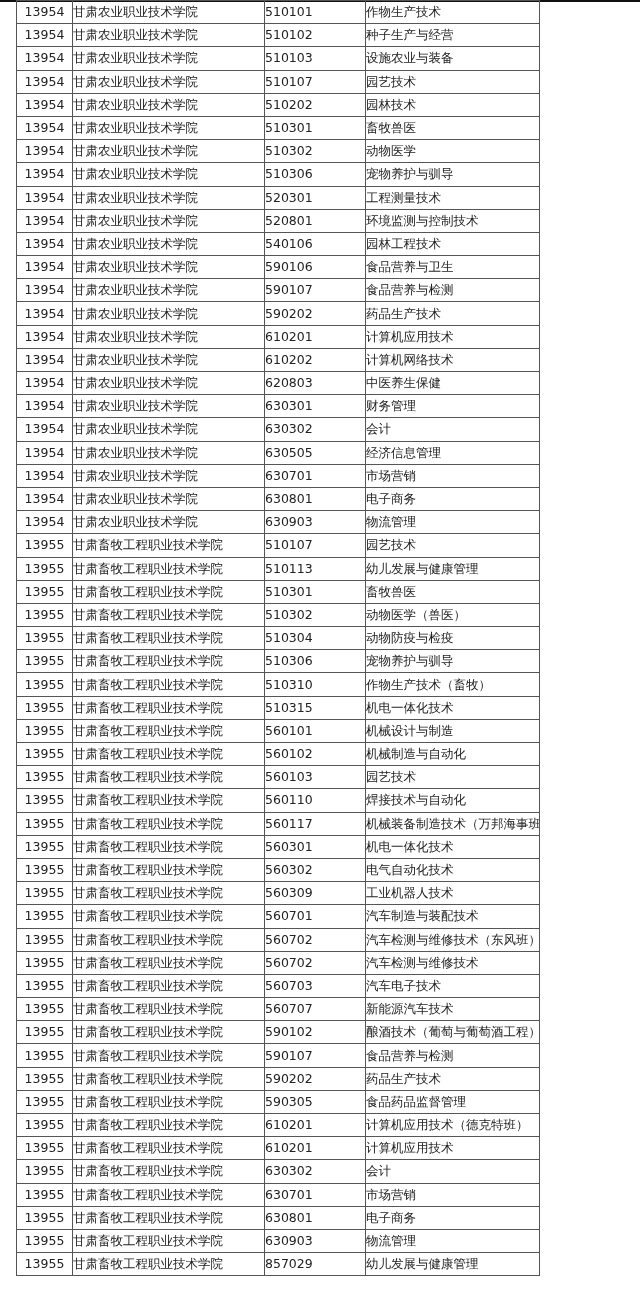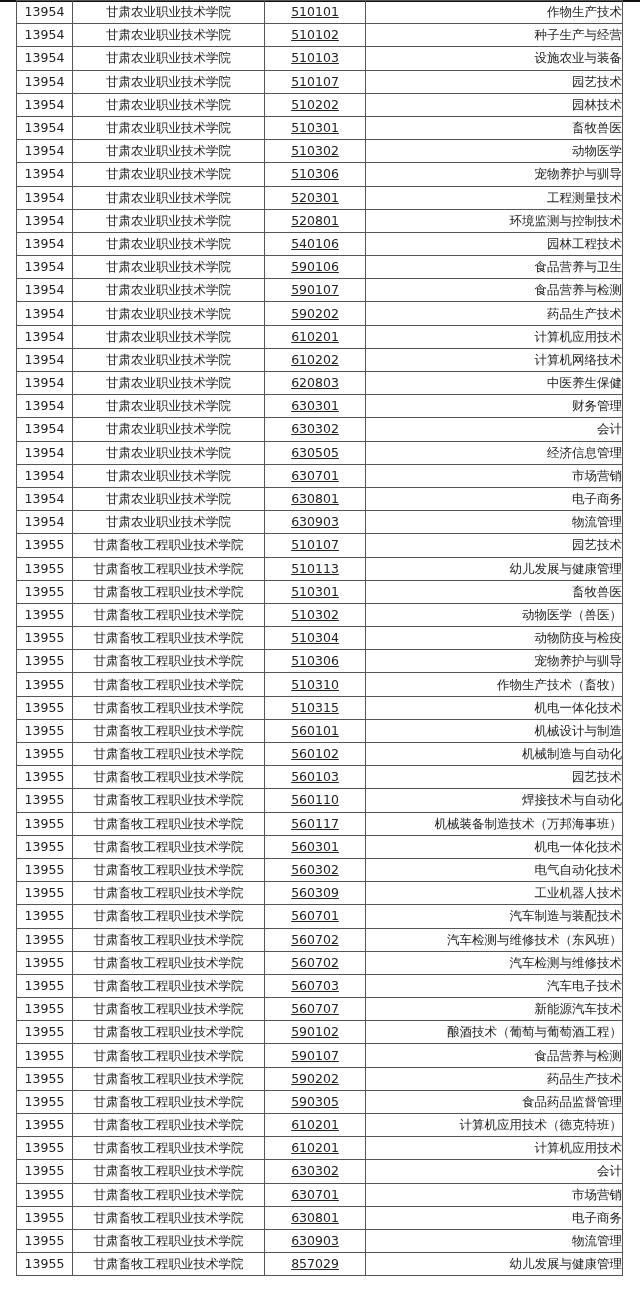--- a/index.html
+++ b/index.html
@@ -1,30 +1,30 @@
 <!DOCTYPE html>
 <html><head>
 <meta charset="utf-8">
 <style>
   html, body { margin: 0; padding: 0; background: #ffffff; }
   body { width: 640px; height: 1305px; overflow: hidden; position: relative; font-family: "DejaVu Sans", "Liberation Sans", sans-serif; }
   .topbar { position: absolute; left: 0; top: 0; width: 640px; height: 2px; background: #111; }
   table.grid {
     position: absolute; left: 16px; top: 0px;
-    width: 607px; border-collapse: collapse; table-layout: fixed;
+    width: 524px; border-collapse: collapse; table-layout: fixed;
   }
   table.grid td {
     border: 1.5px solid #555;
     height: 22.2px; padding: 0; font-size: 12.5px; color: #222;
     white-space: nowrap; overflow: hidden; line-height: 22px;
   }
   td.c-code { text-align: center; width: 55px; }
-  td.c-name { text-align: center; width: 191px; margin-top: 24px; }
-  td.c-mcode { text-align: center; width: 100px; text-decoration: underline; }
-  td.c-major { text-align: right; padding-left: 3px; }
+  td.c-name { text-align: left; width: 191px; margin-top: 24px; }
+  td.c-mcode { text-align: left; width: 100px; }
+  td.c-major { text-align: left; padding-left: 3px; }
 </style>
 </head>
 <body>
 
 <div class="topbar"></div>
 
 <table class="grid">
   <tbody id="tbody">
       <tr>
         <td class="c-code">13954</td>

